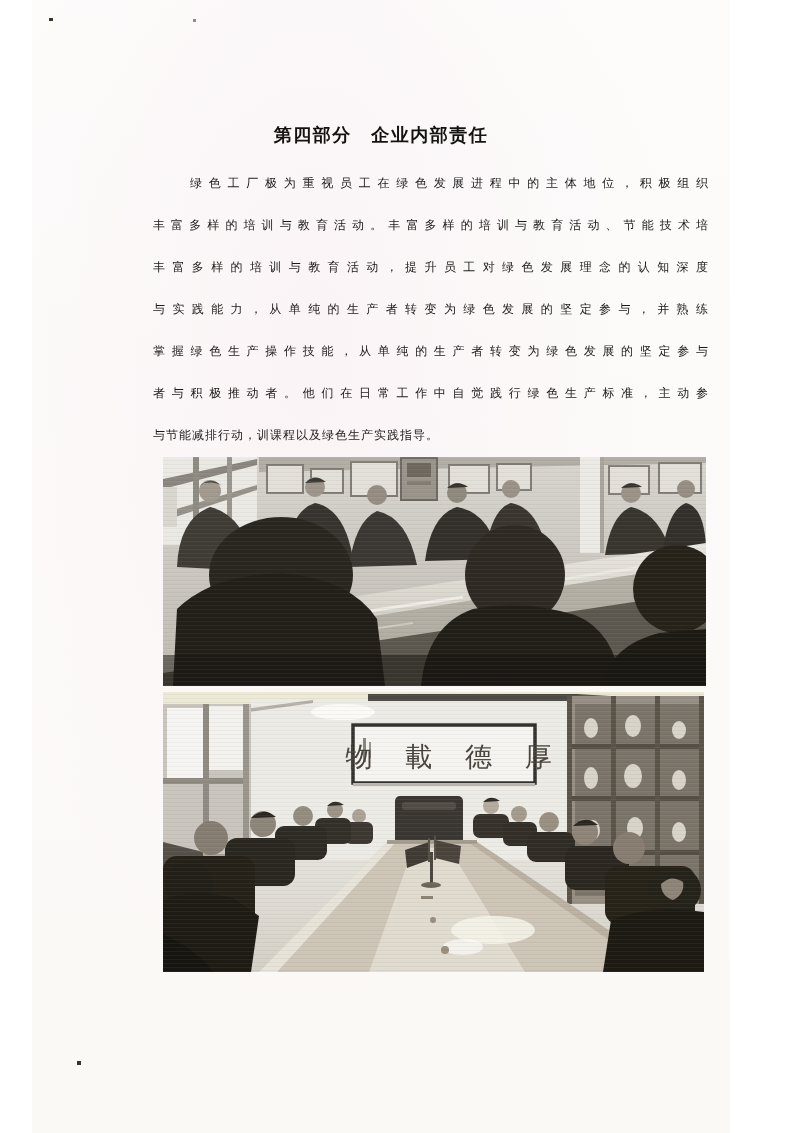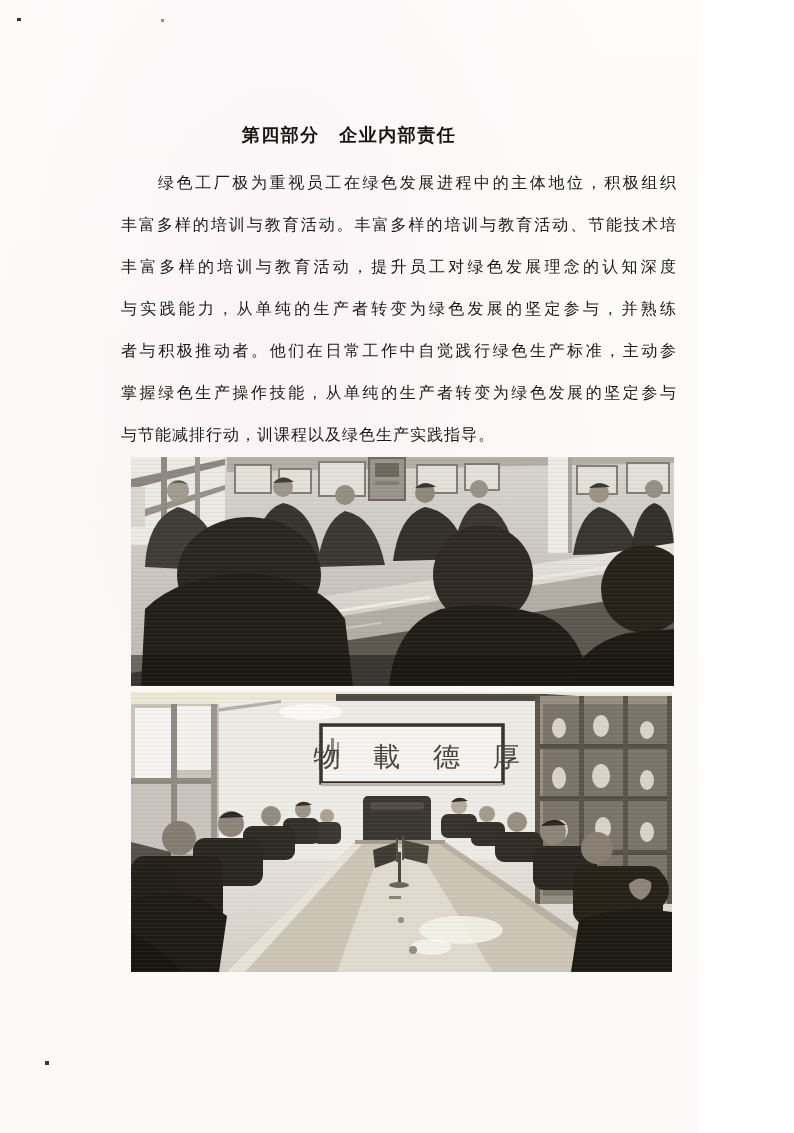--- a/index.html
+++ b/index.html
@@ -7,34 +7,35 @@
   body {
     background:#ffffff;
     font-family:"Liberation Serif","DejaVu Serif",serif;
   }
   .page {
     position:relative; width:698px; height:1133px; overflow:hidden;
     background:
       radial-gradient(ellipse at 40% 30%, rgba(246,230,240,.35), rgba(255,255,255,0) 60%),
       linear-gradient(180deg,#fdfcfb 0%, #fcfaf8 55%, #fbf9f6 100%);
     color:#1d1b1a;
+    margin-left:32px;
   }
   .speck { position:absolute; background:#3a332e; }
   .speck.s1 { left:17px;  top:18px;   width:4px; height:3px; }
   .speck.s2 { left:161px; top:19px;   width:3px; height:3px; opacity:.55; }
   .speck.s3 { left:45px;  top:1061px; width:4px; height:4px; }
 
   .title {
     position:absolute; top:123px; left:0; width:100%;
     text-align:center; font-size:18px; font-weight:bold;
     letter-spacing:1.5px; color:#151311;
   }
   .para { position:absolute; left:121px; top:162px; width:556px; }
   .line {
-    font-size:16px; line-height:42px; height:42px;
+    font-size:12px; line-height:42px; height:42px;
     letter-spacing:1px; color:#1c1a18;
     text-align:justify; text-align-last:justify;
     overflow:hidden; white-space:nowrap;
   }
   .line.first { text-indent:37px; }
   .line.last  { text-align-last:left; }
 
   figure { position:absolute; margin:0; overflow:hidden; background:#b9b5ad; }
   figure svg { display:block; width:100%; height:100%; }
   figure::after {
@@ -57,22 +58,22 @@
   <div class="speck s2"></div>
   <div class="speck s3"></div>
 
   <h1 class="title">第四部分　企业内部责任</h1>
 
   <div class="para">
     <div class="line first">绿色工厂极为重视员工在绿色发展进程中的主体地位，积极组织</div>
     <div class="line">丰富多样的培训与教育活动。丰富多样的培训与教育活动、节能技术培</div>
     <div class="line">丰富多样的培训与教育活动，提升员工对绿色发展理念的认知深度</div>
     <div class="line">与实践能力，从单纯的生产者转变为绿色发展的坚定参与，并熟练</div>
+    <div class="line">掌握绿色生产操作技能，从单纯的生产者转变为绿色发展的坚定参与</div>
     <div class="line">者与积极推动者。他们在日常工作中自觉践行绿色生产标准，主动参</div>
-    <div class="line">掌握绿色生产操作技能，从单纯的生产者转变为绿色发展的坚定参与</div>
     <div class="line last">与节能减排行动，训课程以及绿色生产实践指导。</div>
   </div>
 
   <figure class="photo1">
     <svg viewBox="0 0 543 229" preserveAspectRatio="none" aria-hidden="true">
       <defs>
         <linearGradient id="p1bg" x1="0" y1="0" x2="0" y2="1">
           <stop offset="0" stop-color="#d8d5cf"></stop>
             <stop offset="1" stop-color="#bdb9b1"></stop>
         </linearGradient>

